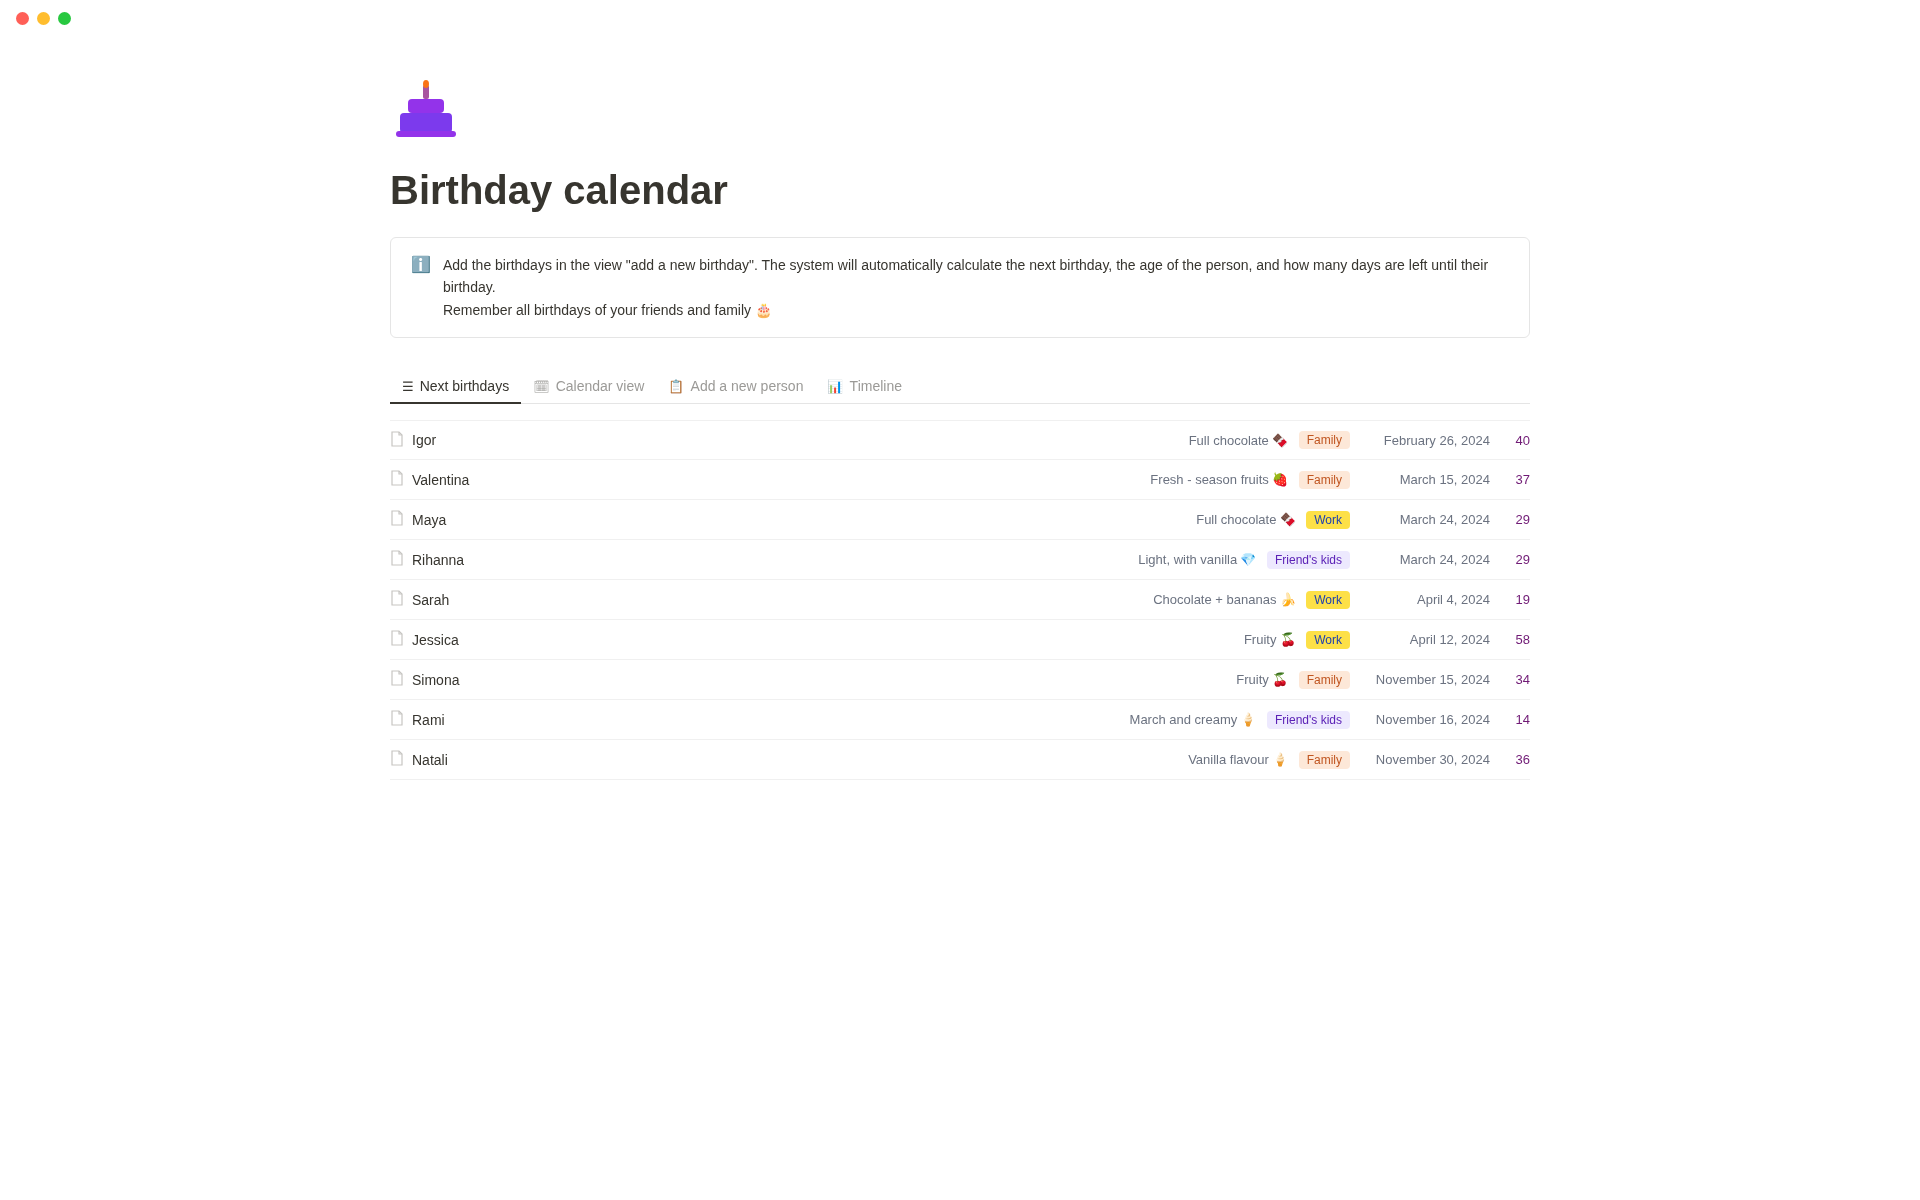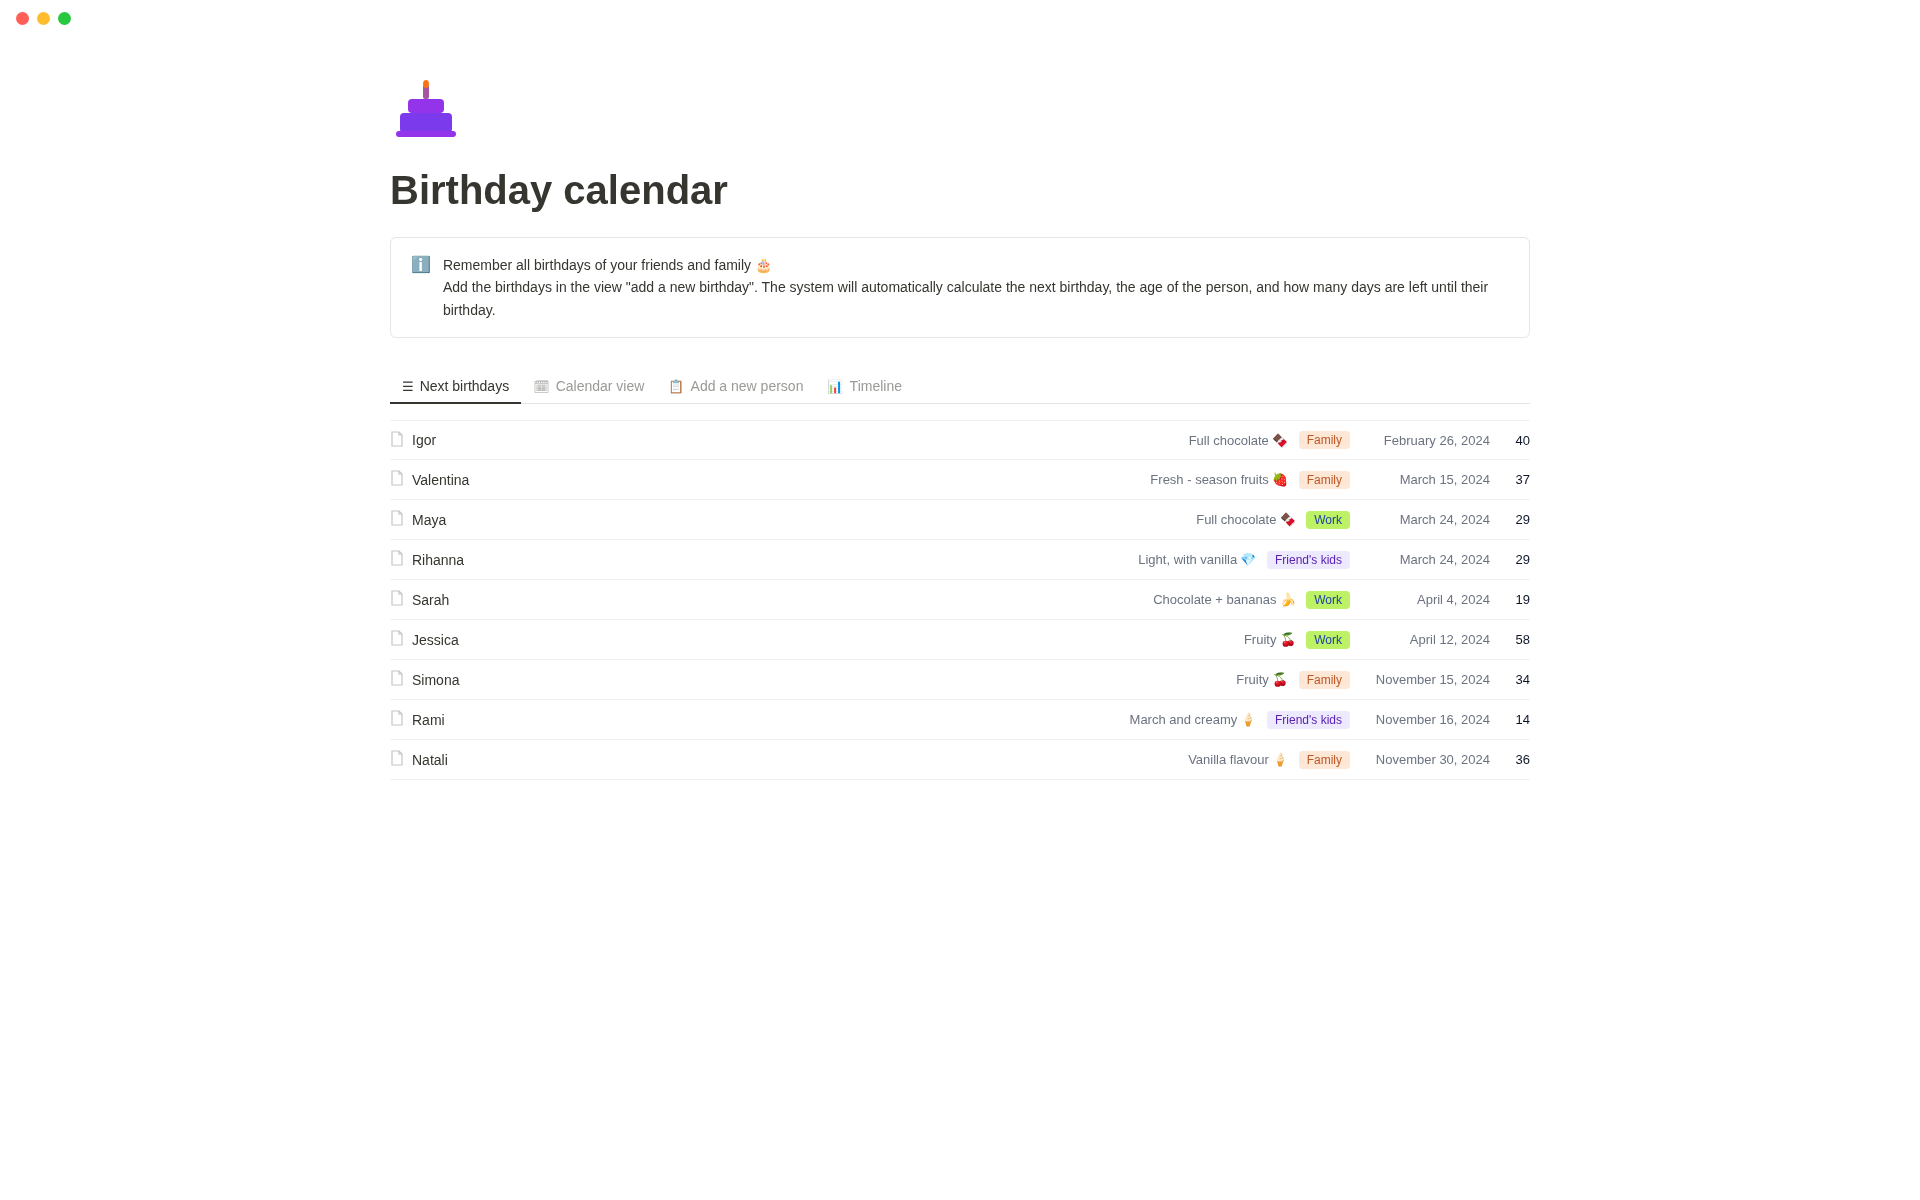--- a/index.html
+++ b/index.html
@@ -134,36 +134,36 @@
       border-radius: 4px;
       font-size: 12px;
       font-weight: 500;
       white-space: nowrap;
     }
     .tag-family {
       background: #fde8d8;
       color: #c05621;
     }
     .tag-work {
-      background: #bef264;
+      background: #fde047;
       color: #1e40af;
     }
     .tag-friends-kids {
       background: #ede9fe;
       color: #5b21b6;
     }
     .row-date {
       font-size: 13px;
       color: #6b7280;
       min-width: 130px;
       text-align: right;
     }
     .row-age {
       font-size: 13px;
-      color: #0f172a;
+      color: #701a75;
       min-width: 30px;
       text-align: right;
     }
 
     
     .cake-icon-wrapper {
       display: inline-block;
       margin-bottom: 16px;
     }
     .cake-svg {
@@ -198,22 +198,22 @@
     </svg>
   </div>
 
   
   <h1 class="page-title">Birthday calendar</h1>
 
   
   <div class="info-box">
     <span class="info-icon">ℹ️</span>
     <div class="info-text">
+      <div>Add the birthdays in the view "add a new birthday". The system will automatically calculate the next birthday, the age of the person, and how many days are left until their birthday.</div>
       <div>Remember all birthdays of your friends and family 🎂</div>
-      <div>Add the birthdays in the view "add a new birthday". The system will automatically calculate the next birthday, the age of the person, and how many days are left until their birthday.</div>
     </div>
   </div>
 
   
   <div class="tabs">
     <div class="tab active">
       <span class="tab-icon">☰</span>
       <span>Next birthdays</span>
     </div>
     <div class="tab">

